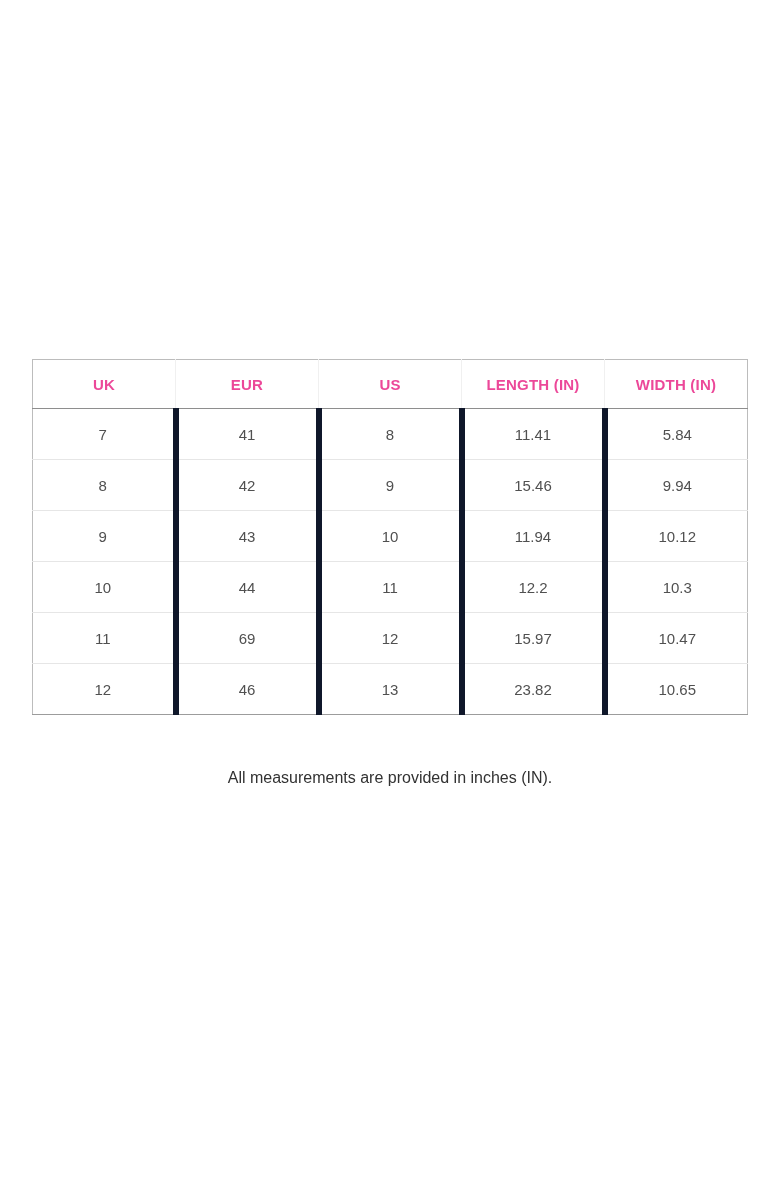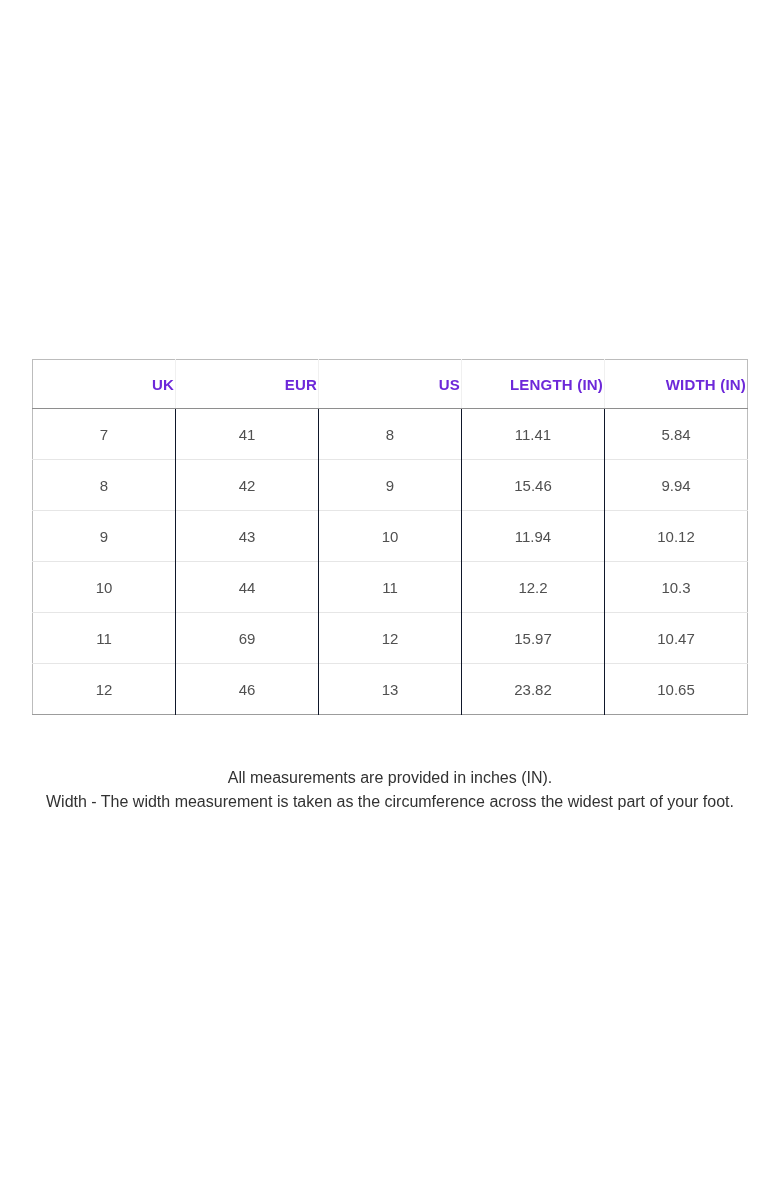--- a/index.html
+++ b/index.html
@@ -28,37 +28,37 @@
     table-layout: fixed;
     background: #ffffff;
     border: 1px solid #bcbcbc;
     border-bottom-color: #9c9c9c;
   }
   table.size-chart col { width: 20%; }
   table.size-chart th {
     height: 46px;
     font-size: 15px;
     font-weight: 700;
-    color: #6d28d9;
-    text-align: right;
+    color: #ec4899;
+    text-align: center;
     vertical-align: middle;
     border-bottom: 1px solid #8e8e8e;
     border-left: 1px solid #f0f0f0;
     letter-spacing: 0.2px;
   }
   table.size-chart th:first-child { border-left: none; }
   table.size-chart td {
     height: 48px;
     font-size: 15px;
     font-weight: 400;
     color: #505050;
     text-align: center;
     vertical-align: middle;
     border-top: 1px solid #e6e6e6;
-    border-left: 1px solid #0f172a;
+    border-left: 6px solid #0f172a;
   }
   table.size-chart td:first-child { border-left: none; }
   table.size-chart tbody tr:first-child td { border-top: none; }
   .notes {
     position: absolute;
     left: 0;
     top: 766px;
     width: 780px;
     text-align: center;
     color: #323232;
@@ -133,16 +133,15 @@
         <td>46</td>
         <td>13</td>
         <td>23.82</td>
         <td>10.65</td>
       </tr>
     </tbody>
   </table>
 
   <div class="notes">
     <p>All measurements are provided in inches (IN).</p>
-    <p>Width - The width measurement is taken as the circumference across the widest part of your foot.</p>
   </div>
 
 </div>
 
 </body></html>

